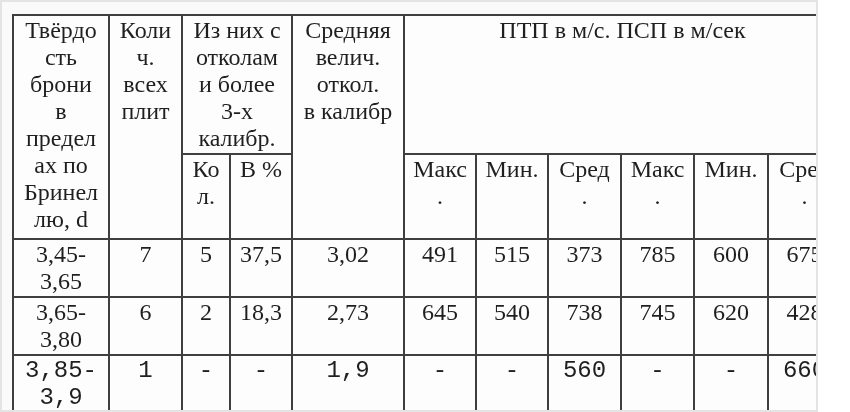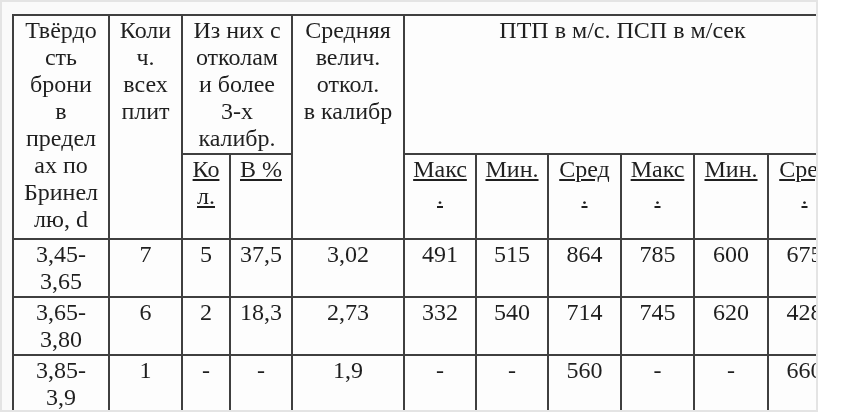--- a/index.html
+++ b/index.html
@@ -33,24 +33,24 @@
     border: 2px solid #3f3f3f;
     background: #fdfdfd;
     font-weight: normal;
     text-align: center;
     vertical-align: top;
     padding: 1px 2px;
     white-space: pre-line;
     overflow: hidden;
   }
   tr.hdr-top    { height: 136px; }
-  tr.hdr-sub    { height: 85px; text-decoration: underline; }
+  tr.hdr-sub    { height: 85px; }
   tr.data-row-0 { height: 54px; }
   tr.data-row-1 { height: 58px; }
-  tr.data-row-2 { height: 53px; }
+  tr.data-row-2 { height: 53px; font-family: Liberation Mono, monospace; }
 </style>
 </head>
 <body>
 
 <div class="canvas">
   <table class="data-table">
     <colgroup>
       <col style="width:96px">
       <col style="width:73px">
       <col style="width:48px">
@@ -107,35 +107,35 @@
     <tbody>
       <tr class="data-row-0">
         <td>3,45-
 3,65</td>
         <td>7</td>
         <td>5</td>
         <td>37,5</td>
         <td>3,02</td>
         <td>491</td>
         <td>515</td>
-        <td>864</td>
+        <td>373</td>
         <td>785</td>
         <td>600</td>
         <td>675</td>
       </tr>
       <tr class="data-row-1">
         <td>3,65-
 3,80</td>
         <td>6</td>
         <td>2</td>
         <td>18,3</td>
         <td>2,73</td>
-        <td>332</td>
+        <td>645</td>
         <td>540</td>
-        <td>714</td>
+        <td>738</td>
         <td>745</td>
         <td>620</td>
         <td>428</td>
       </tr>
       <tr class="data-row-2">
         <td>3,85-
 3,9</td>
         <td>1</td>
         <td>-</td>
         <td>-</td>

